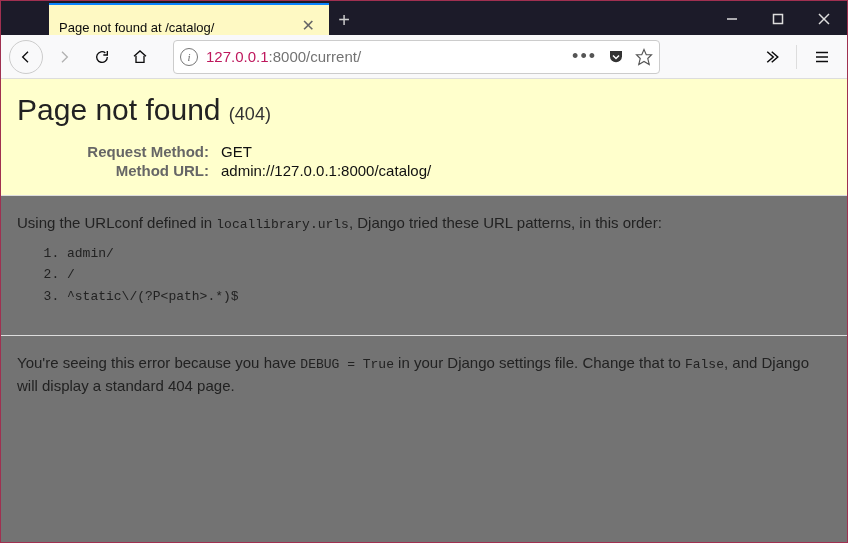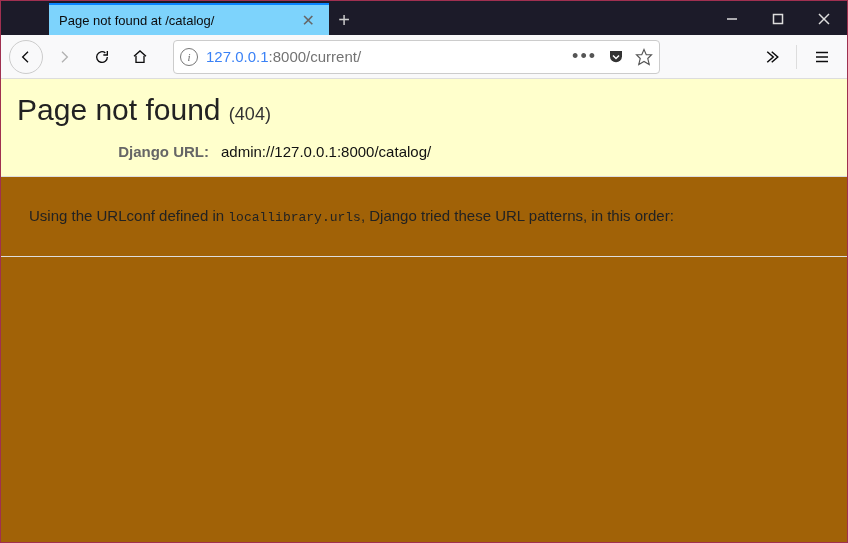--- a/index.html
+++ b/index.html
@@ -11,28 +11,28 @@
   border: 1px solid #a03050;
   overflow: hidden;
 }
 .titlebar {
   height: 34px;
   background: #1c1b29;
   display: flex;
   align-items: flex-end;
 }
 .tab {
-  background: #7dd3fc;
+  background: #fef9c3;
   height: 32px;
   margin-top: 2px;
   margin-left: 48px;
   width: 280px;
   display: flex;
-  align-items: center;
-  padding: 12px 10px;
+  align-items: flex-end;
+  padding: 0 10px;
   font-size: 13px;
   color: #0c0c0d;
   border-top: 2px solid #0a84ff;
   position: relative;
 }
 .tab-title { flex: 1; white-space: nowrap; overflow: hidden; text-overflow: ellipsis; }
 .tab-close { color: #666; font-size: 16px; padding: 0 4px; cursor: pointer; }
 .newtab-btn {
   width: 30px; height: 30px; display:flex; align-items:center; justify-content:center;
   color: #ccc; font-size: 20px; cursor:pointer;
@@ -62,46 +62,46 @@
 .nav-btn.disabled svg { stroke:#b1b1b1; }
 .nav-btn.enabled.back { border: 1px solid #ccc; border-radius: 50%; }
 .nav-btn svg { width:16px; height:16px; fill:none; stroke-width:2; }
 .urlbar {
   flex: 1; margin: 0 90px 0 12px; height: 34px;
   background: #fff; border: 1px solid #ccc; border-radius: 4px;
   display:flex; align-items:center; padding: 0 6px;
 }
 .urlbar .info-icon { width:18px; height:18px; border:1.5px solid #777; border-radius:50%; display:flex; align-items:center;justify-content:center; font-size:11px; color:#666; font-family: Georgia, serif; font-style:italic; }
 .urlbar-text { flex:1; padding: 0 8px; font-size:15px; color:#737373; }
-.urlbar-text .host { color: #3b82f6; }
+.urlbar-text .host { color: #be185d; }
 .urlbar-actions { display:flex; gap:10px; align-items:center; }
 .urlbar-actions .dots { color:#555; font-size:18px; letter-spacing:2px; cursor:pointer; }
 .urlbar-actions svg { width:18px; height:18px; cursor:pointer; }
 .overflow-btn, .menu-btn {
   width:34px; height:34px; display:flex; align-items:center; justify-content:center; cursor:pointer;
 }
 .overflow-btn svg, .menu-btn svg { width:18px; height:18px; stroke:#0c0c0d; fill:none; stroke-width:2; }
 .overflow-btn { margin-left:auto; }
 .sep { width:1px; height:24px; background:#ddd; margin:0 4px; }
 
-.content { height: calc(543px - 34px - 44px - 2px); overflow:auto; background:#a16207; color:#222; }
+.content { height: calc(543px - 34px - 44px - 2px); overflow:auto; background:#737373; color:#222; }
 
 .summary {
   background: #ffffcc;
   padding: 14px 16px 14px 16px;
   border-bottom: 1px solid #ddd;
 }
 .summary h1 { font-size: 30px; font-weight:normal; }
 .summary h1 small { font-size: 18px; color:#333; }
 .meta-table { margin-top: 14px; font-size:15px; }
 .meta-table tr td:first-child { text-align:right; font-weight:bold; color:#666; padding-right:10px; width:200px; }
 .meta-table tr td:last-child { color:#111; }
 
 .info {
-  padding: 28px;
+  padding: 16px;
   font-size: 15px;
   line-height: 1.5;
   border-bottom: 1px solid #ddd;
 }
 .info code, .explanation code { font-family: ui-monospace, "Courier New", monospace; font-size: 13px; }
 .info ol { margin: 8px 0 12px 50px; font-family: ui-monospace, "Courier New", monospace; font-size:13px; }
 .info ol li { padding: 1px 0; }
 
 .explanation { padding: 16px; font-size:15px; line-height:1.45; }
 </style>
@@ -191,28 +191,42 @@
 
 <div class="content">
 
   <div class="summary">
     <h1>
       <span>Page not found</span>
       <small>(404)</small>
     </h1>
     <table class="meta-table">
       <tbody>
+          <tr>
+        <td>Request Method:</td>
+        <td>GET</td>
+      </tr>
       <tr>
-        <td>Django URL:</td>
+        <td>Method URL:</td>
         <td>admin://127.0.0.1:8000/catalog/</td>
       </tr>
     </tbody>
       </table>
   </div>
 
   <div class="info">
     <p>
       <span>Using the URLconf defined in </span><code>locallibrary.urls</code><span>, Django tried these URL patterns, in this order:</span>
     </p>
-  </div>
-
+    <ol>
+      <li>admin/</li>
+      <li>/</li>
+      <li>^static\/(?P&lt;path&gt;.*)$</li>
+    </ol>
+  </div>
+
+  <div class="explanation">
+    <p>
+      <span>You're seeing this error because you have </span><code>DEBUG = True</code><span> in your Django settings file. Change that to </span><code>False</code><span>, and Django will display a standard 404 page.</span>
+    </p>
+  </div>
 
 </div>
 
 </body></html>

